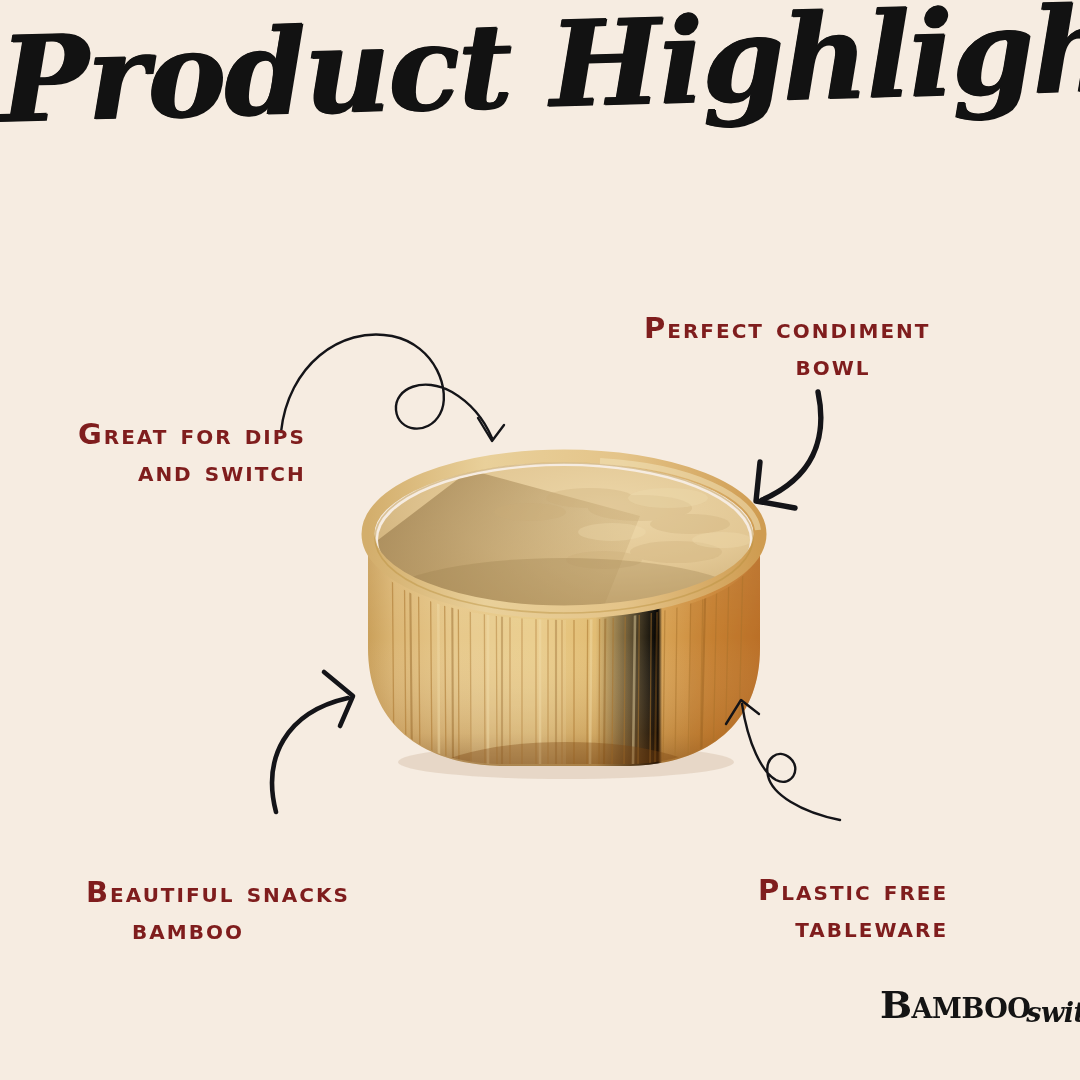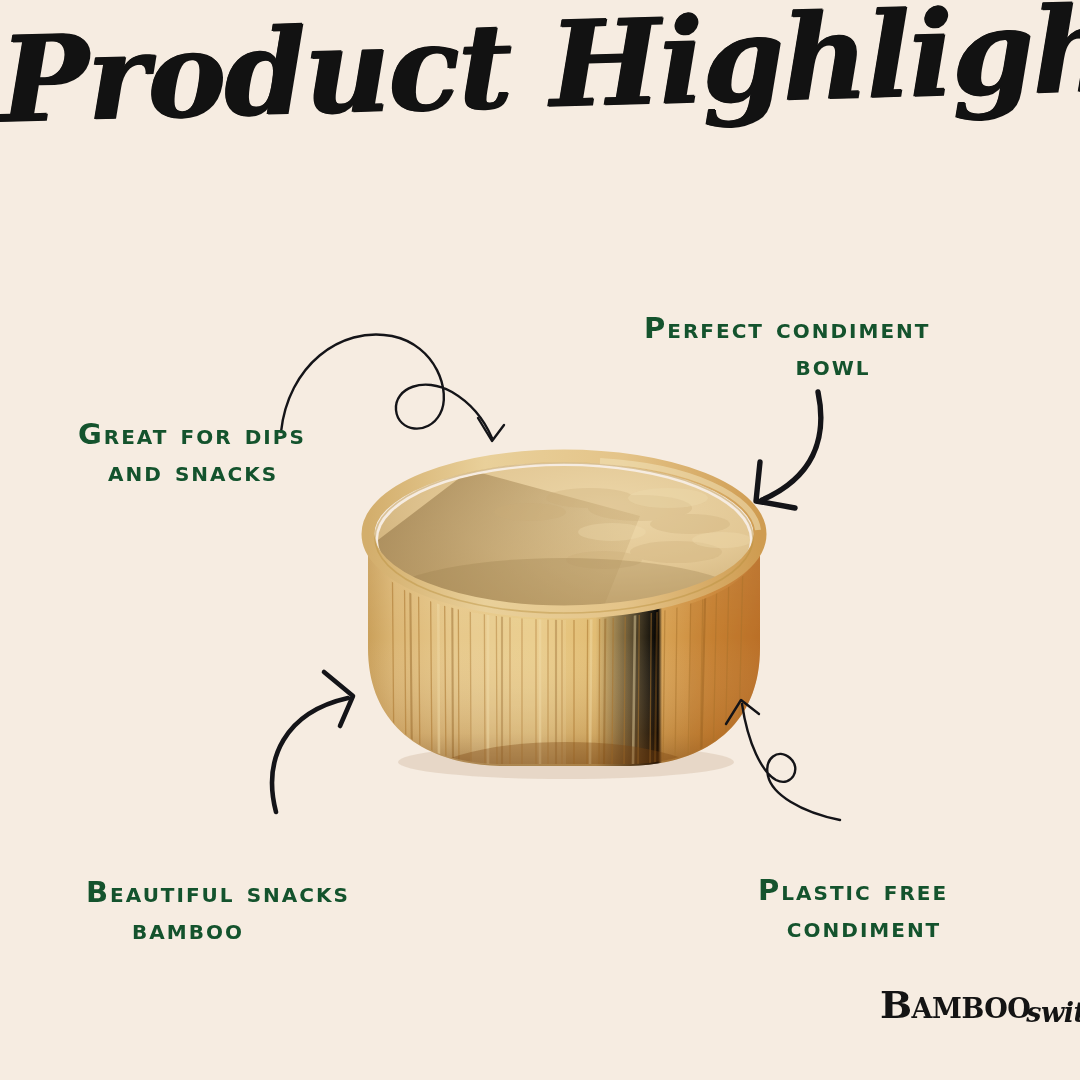--- a/index.html
+++ b/index.html
@@ -36,41 +36,41 @@
     letter-spacing: -2px;
     color: #121212;
     transform: rotate(-1.6deg);
     white-space: nowrap;
     text-shadow: 1px 1px 0 #121212, -0.5px 0.5px 0 #121212;
   }
 
   
   .anno {
     position: absolute;
-    color: #14532d;
+    color: #7f1d1d;
     font-family: "DejaVu Sans", sans-serif;
     font-weight: 600;
     font-size: 29px;
     line-height: 1.30;
     letter-spacing: 2.0px;
     font-variant: small-caps;
     white-space: pre-line;
   }
   .anno .l2 { display: block; }
 
-  #anno-dips      { left: 78px;  top: 378px; text-align: left; }
+  #anno-dips      { left: 78px;  top: 378px; text-align: right; }
   #anno-dips .l2  { padding-left: 30px; }
 
   #anno-condiment { left: 644px; top: 272px; text-align: left; }
   #anno-condiment .l2 { text-align: right; padding-right: 60px; }
 
   #anno-bamboo    { left: 86px;  top: 836px; text-align: left; }
   #anno-bamboo .l2{ text-align: center; padding-right: 60px; }
 
-  #anno-plastic   { left: 758px; top: 834px; text-align: center; }
+  #anno-plastic   { left: 758px; top: 834px; text-align: right; }
   #anno-plastic .l2 { padding-left: 22px; }
 
   
   #logo {
     position: absolute;
     left: 880px;
     top: 982px;
     color: #141414;
     white-space: nowrap;
   }
@@ -301,35 +301,35 @@
                  C 802 768, 792 788, 776 780
                  C 762 772, 748 744, 742 704" stroke-width="2.4"></path>
         <path d="M 726 724 L 741 700 L 759 714" stroke-width="2.4"></path>
       </g>
 
     </g>
   </svg>
 
   <div class="anno" id="anno-dips">
     <span class="l1">Great for dips</span>
-    <span class="l2">and snacks</span>
+    <span class="l2">and switch</span>
   </div>
 
   <div class="anno" id="anno-condiment">
     <span class="l1">Perfect condiment</span>
     <span class="l2">bowl</span>
   </div>
 
   <div class="anno" id="anno-bamboo">
     <span class="l1">Beautiful snacks</span>
     <span class="l2">bamboo</span>
   </div>
 
   <div class="anno" id="anno-plastic">
     <span class="l1">Plastic free</span>
-    <span class="l2">condiment</span>
+    <span class="l2">tableware</span>
   </div>
 
   <div id="logo">
     <span class="brand-main">Bamboo</span><span class="brand-sub">switch</span>
   </div>
 
 </div>
 
 </body></html>

